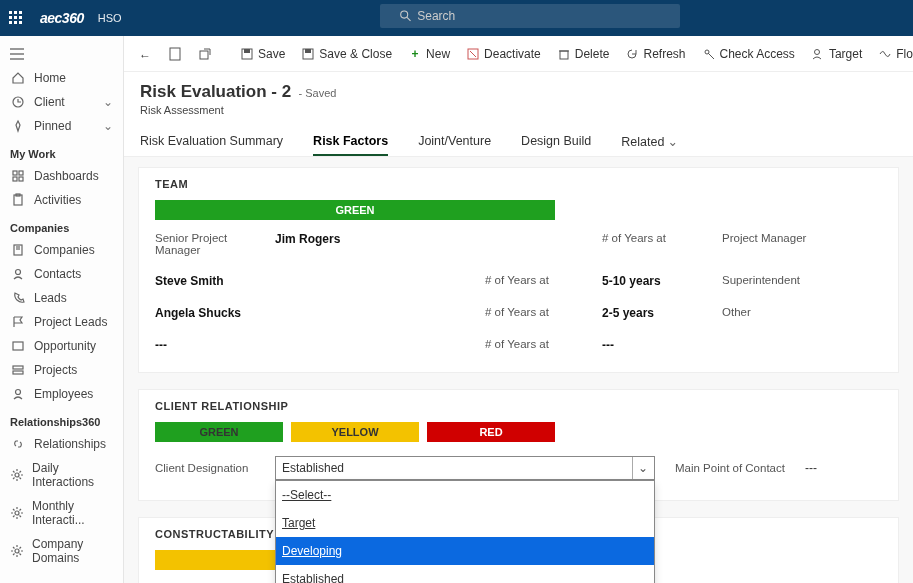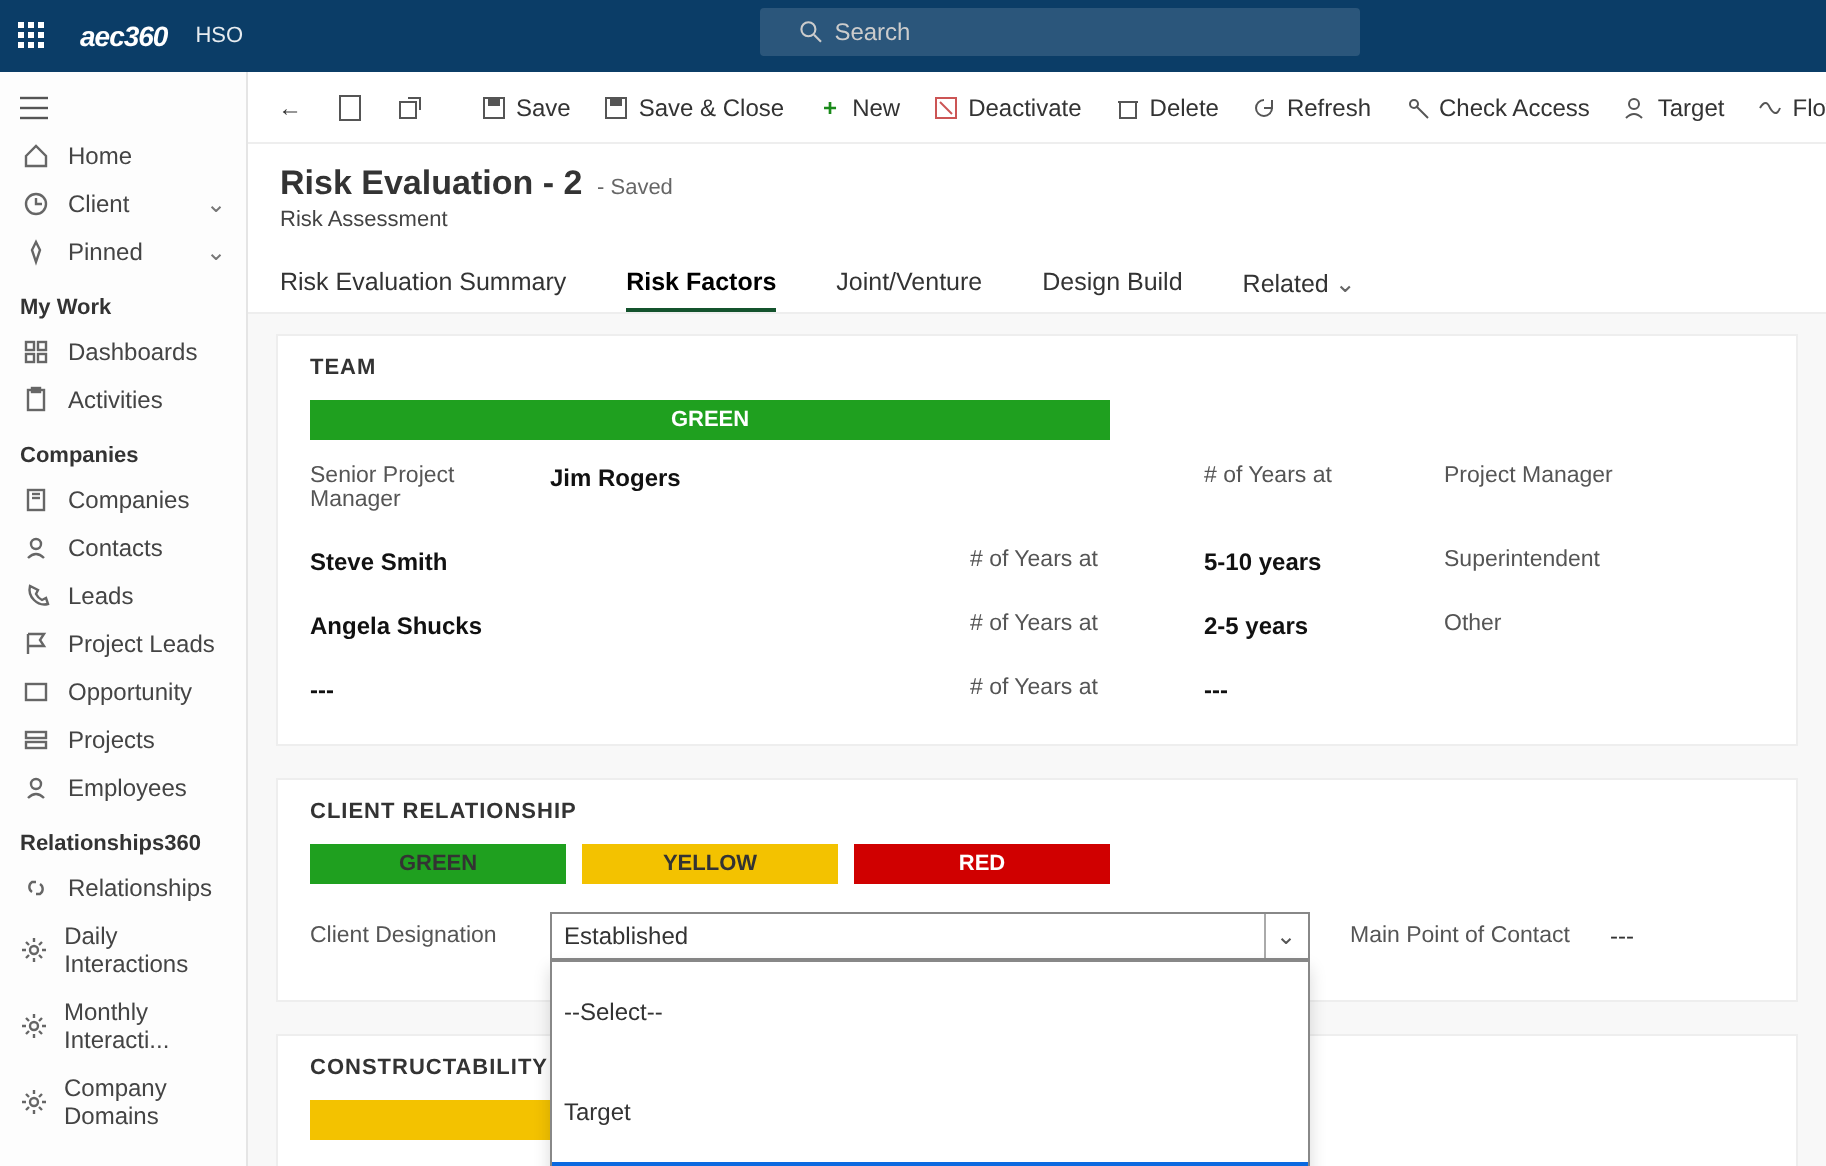--- a/index.html
+++ b/index.html
@@ -55,21 +55,21 @@
 .val { color:#111; font-weight:600; font-size:12px; }
 
 .triple { display:flex; gap:8px; margin-bottom:14px;}
 .triple > div { flex:1; height:20px; line-height:20px; text-align:center; font-weight:600; font-size:11px; color:#333; }
 
 .designation { position:relative; display:grid; grid-template-columns: 110px 380px 1fr 120px 100px; gap:10px; align-items:center;}
 .combo { position:relative; }
 .combo .box { border:1px solid #888; height:24px; display:flex; align-items:center; padding:0 6px; justify-content:space-between; cursor:pointer; font-size:12px; background:#fff;}
 .combo .box .chevbox { border-left:1px solid #aaa; padding-left:5px; height:100%; display:flex; align-items:center; color:#555;}
 .dropdown { position:absolute; top:24px; left:0; right:0; background:#fff; border:1px solid #888; z-index:10; box-shadow:0 4px 8px rgba(0,0,0,0.15);}
-.dropdown .opt{ padding:18px 6px; font-size:12px; cursor:pointer;}
+.dropdown .opt{ padding:7px 6px; font-size:12px; cursor:pointer;text-decoration:underline;}
 .dropdown .opt.selected{ background:#0b69e0; color:#fff;}
 
 svg{display:block;}
 </style>
 </head>
 <body>
 
 <div class="topbar">
   <div class="waffle">
     <svg width="14" height="14" viewBox="0 0 14 14">

